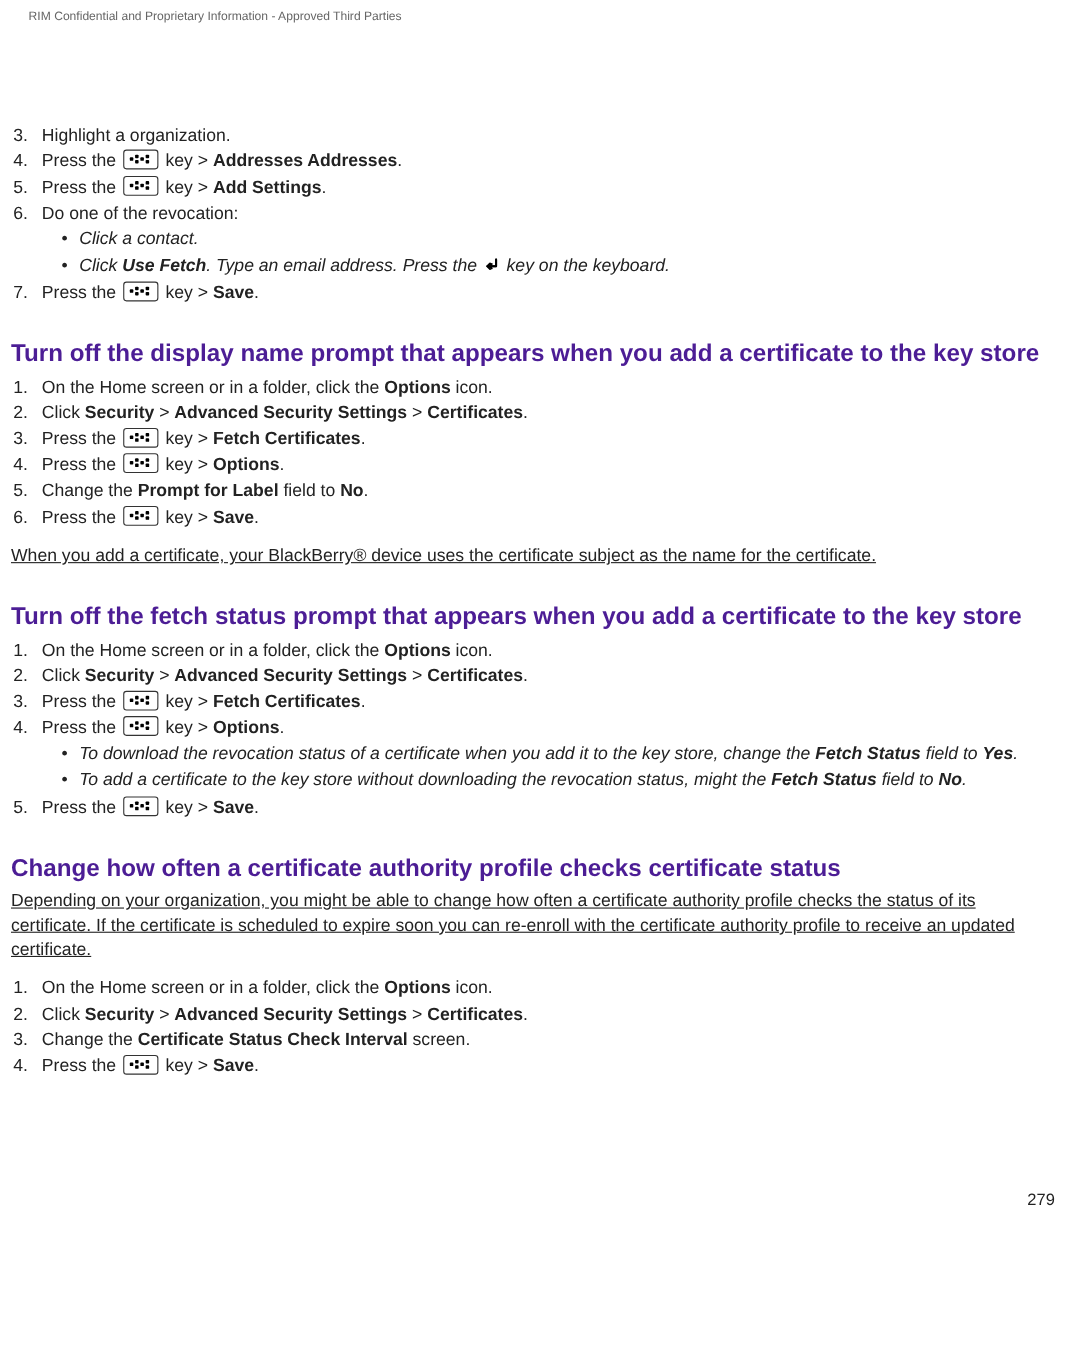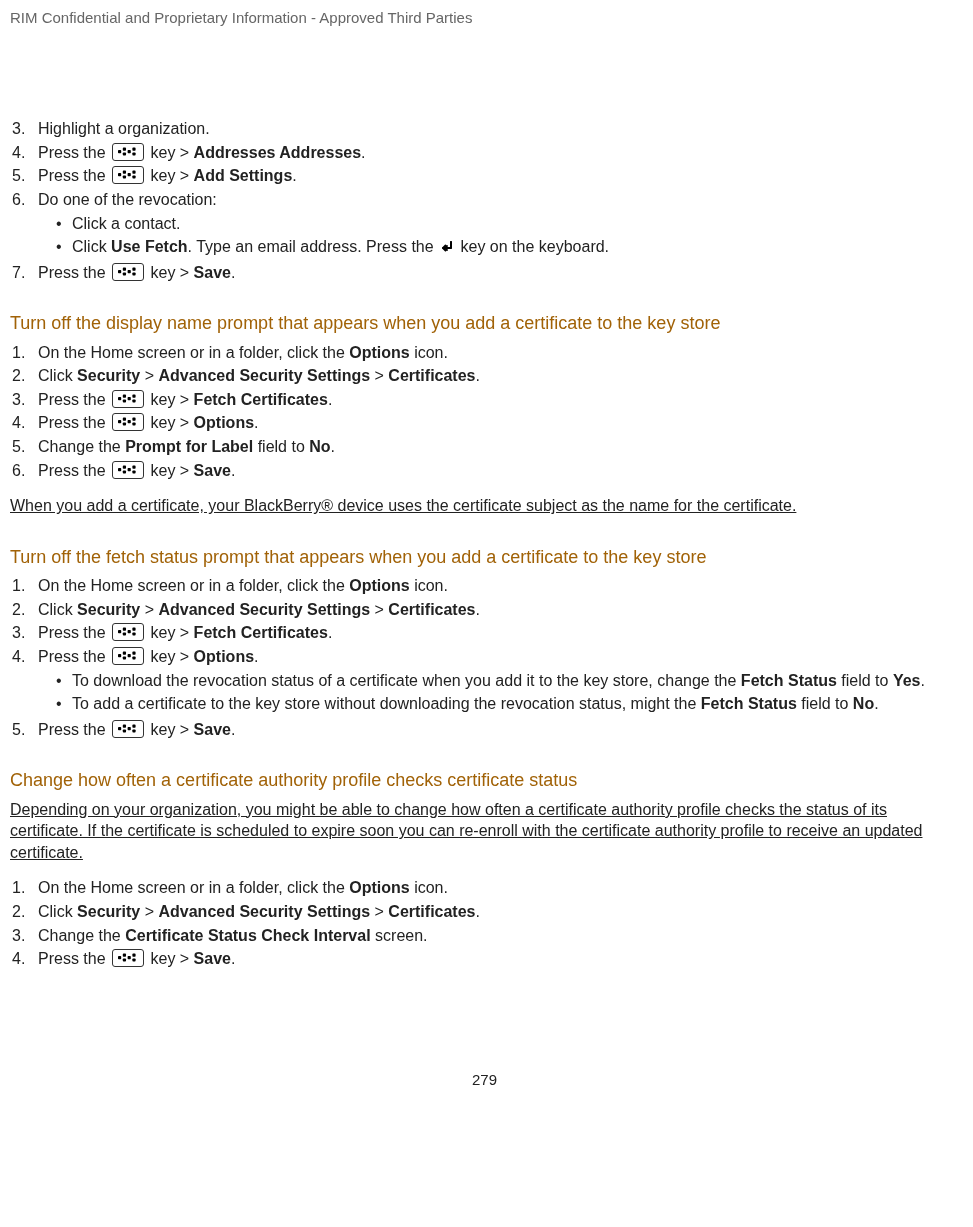--- a/index.html
+++ b/index.html
@@ -6,29 +6,30 @@
     font-family: "Segoe UI", Arial, sans-serif;
     font-size: 16px;
     color: #222;
     width: 973px;
     margin: 0;
     padding: 8px 10px 20px 10px;
     box-sizing: border-box;
     line-height: 1.35;
   }
   .confidential {
-    font-size: 15px;
+    font-size: 11px;
     color: #666;
     margin-bottom: 90px;
+    margin-left: 16px;
   }
   h2.section {
     font-family: "Trebuchet MS", "Segoe UI", sans-serif;
-    font-weight: normal;
-    font-size: 18px;
-    color: #a16207;
+    font-weight: bold;
+    font-size: 22px;
+    color: #4c1d95;
     margin: 28px 0 6px 0;
   }
   ol.numbered {
     list-style: none;
     padding-left: 0;
     margin: 4px 0;
   }
   ol.numbered > li {
     display: flex;
     align-items: flex-start;
@@ -50,20 +51,21 @@
     display: flex;
     align-items: flex-start;
     margin: 2px 0;
   }
   ul.bullets > li .dot {
     flex: 0 0 16px;
     text-align: left;
   }
   ul.bullets > li .content {
     flex: 1;
+    font-style: italic;
   }
   .menu-key {
     display: inline-block;
     width: 30px;
     height: 16px;
     border: 1px solid #333;
     border-radius: 3px;
     vertical-align: -3px;
     margin: 0 2px;
     position: relative;
@@ -88,21 +90,21 @@
     vertical-align: -2px;
     margin: 0 2px;
     position: relative;
   }
   .enter-key svg { display:block; }
   p.para {
     margin: 14px 0;
     text-decoration: underline;
   }
   .page-number {
-    text-align: center;
+    text-align: right;
     font-size: 15px;
     margin-top: 100px;
     padding-right: 4px;
   }
   b { font-weight: bold; }
 </style>
 </head>
 <body>
 
 <div class="confidential">RIM Confidential and Proprietary Information - Approved Third Parties</div>

